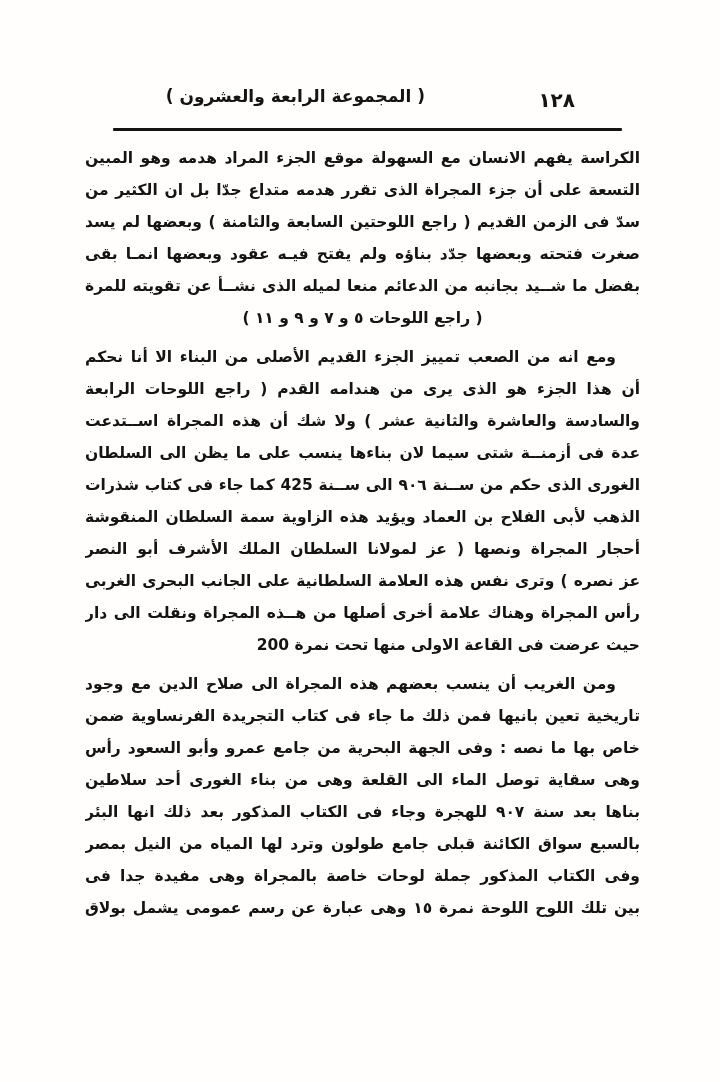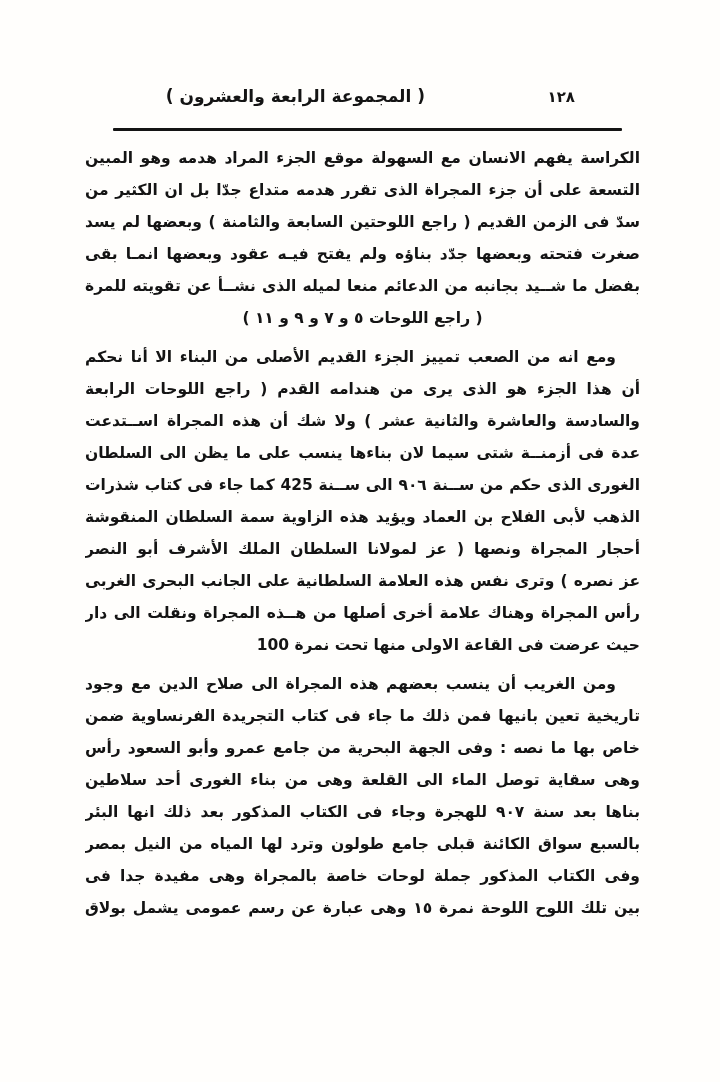--- a/index.html
+++ b/index.html
@@ -22,21 +22,21 @@
     font-weight:bold;
     background:var(--paper);
   }
   .header{position:relative;height:40px;}
   .title{
     position:absolute;right:215px;top:0;
     font-size:17px;white-space:nowrap;
   }
   .pagenum{
     position:absolute;right:65px;top:2px;
-    font-size:15px;letter-spacing:3px;white-space:nowrap;
+    font-size:20px;letter-spacing:3px;white-space:nowrap;
   }
   .rule{
     height:3px;
     background:var(--ink);
     margin:2px 18px 0 28px; 
     border-radius:1px;
   }
   .body{margin-top:11px;}
   .para{margin:0;}
   .para + .para{margin-top:7px;}
@@ -77,21 +77,21 @@
     <div class="para">
       <div class="line ind">ومع انه من الصعب تمييز الجزء القديم الأصلى من البناء الا أنا نحكم بدون توقف</div>
       <div class="line">أن هذا الجزء هو الذى يرى من هندامه القدم ( راجع اللوحات الرابعة والخامسة</div>
       <div class="line">والسادسة والعاشرة والثانية عشر ) ولا شك أن هذه المجراة اســتدعت مرمات</div>
       <div class="line">عدة فى أزمنــة شتى سيما لان بناءها ينسب على ما يظن الى السلطان قانصوه</div>
       <div class="line">الغورى الذى حكم من ســنة ٩٠٦ الى ســنة 425 كما جاء فى كتاب شذرات</div>
       <div class="line">الذهب لأبى الفلاح بن العماد ويؤيد هذه الزاوية سمة السلطان المنقوشة على أحد</div>
       <div class="line">أحجار المجراة ونصها ( عز لمولانا السلطان الملك الأشرف أبو النصر قانصوه الغورى</div>
       <div class="line">عز نصره ) وترى نفس هذه العلامة السلطانية على الجانب البحرى الغربى من</div>
       <div class="line">رأس المجراة وهناك علامة أخرى أصلها من هــذه المجراة ونقلت الى دار الآثار</div>
-      <div class="line r">حيث عرضت فى القاعة الاولى منها تحت نمرة 100</div>
+      <div class="line r">حيث عرضت فى القاعة الاولى منها تحت نمرة 200</div>
     </div>
 
     <div class="para">
       <div class="line ind">ومن الغريب أن ينسب بعضهم هذه المجراة الى صلاح الدين مع وجود نصوص</div>
       <div class="line">تاريخية تعين بانيها فمن ذلك ما جاء فى كتاب التجريدة الفرنساوية ضمن كلام</div>
       <div class="line">خاص بها ما نصه : وفى الجهة البحرية من جامع عمرو وأبو السعود رأس المجراة</div>
       <div class="line">وهى سقاية توصل الماء الى القلعة وهى من بناء الغورى أحد سلاطين الجراكسه</div>
       <div class="line">بناها بعد سنة ٩٠٧ للهجرة وجاء فى الكتاب المذكور بعد ذلك انها البئر المسماة</div>
       <div class="line">بالسبع سواق الكائنة قبلى جامع طولون وترد لها المياه من النيل بمصر القــديمة</div>
       <div class="line">وفى الكتاب المذكور جملة لوحات خاصة بالمجراة وهى مفيدة جدا فى بابها ومن</div>

